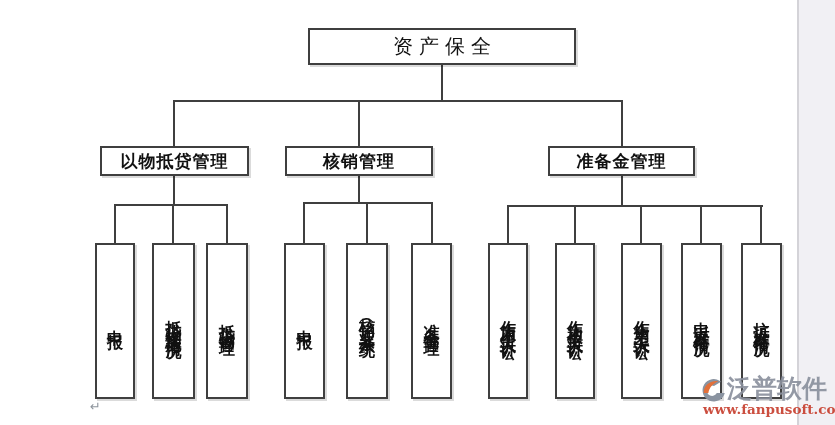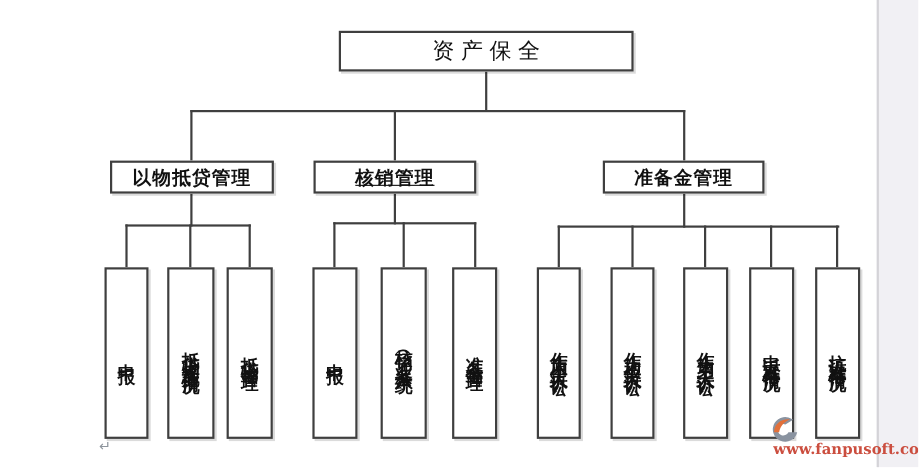--- a/index.html
+++ b/index.html
@@ -75,21 +75,21 @@
   <div class="cline h" style="left:507px;top:205px;width:256px;"></div>
   <div class="cline v" style="left:507px;top:205px;height:38px;"></div>
   <div class="cline v" style="left:574px;top:205px;height:38px;"></div>
   <div class="cline v" style="left:640px;top:205px;height:38px;"></div>
   <div class="cline v" style="left:700px;top:205px;height:38px;"></div>
   <div class="cline v" style="left:760px;top:205px;height:38px;"></div>
 
   <div class="node branch-node" style="left:100px;top:146px;width:149px;height:30px;">以物抵贷管理</div>
 
   <div class="node root-node" style="left:308px;top:28px;width:268px;height:37px;">资产保全</div>
-  <div class="node branch-node" style="left:285px;top:146px;width:148px;height:30px;text-decoration:underline;">核销管理</div>
+  <div class="node branch-node" style="left:285px;top:146px;width:148px;height:30px;">核销管理</div>
   <div class="node branch-node" style="left:548px;top:146px;width:147px;height:30px;">准备金管理</div>
 
   <div class="node leaf-node" style="left:95px;top:243px;width:40px;height:156px;">申报</div>
   <div class="node leaf-node" style="left:152px;top:243px;width:43px;height:156px;">抵贷物实施情况</div>
   <div class="node leaf-node" style="left:206px;top:243px;width:42px;height:156px;">抵贷物管理</div>
 
   <div class="node leaf-node" style="left:284px;top:243px;width:41px;height:156px;">申报</div>
   <div class="node leaf-node" style="left:346px;top:243px;width:42px;height:156px;">核销（业务系统）</div>
   <div class="node leaf-node" style="left:411px;top:243px;width:41px;height:156px;">准备金管理</div>
 
@@ -99,16 +99,17 @@
   <div class="node leaf-node" style="left:681px;top:243px;width:41px;height:156px;">申诉案件情况</div>
   <div class="node leaf-node" style="left:741px;top:243px;width:41px;height:156px;">抗诉案件情况</div>
 
   <div class="pilcrow">↵</div>
 
   <div class="watermark">
     <svg class="wm-logo" viewBox="0 0 26 32">
       <path d="M21,5 A12,12 0 1,0 25,17 L16.5,17 A5.5,5.5 0 1,1 13.5,9.5 Z" fill="#8a93a0"></path>
       <path d="M2.5,17 C2.5,9 9.5,3.5 18,4.5 C12,7.5 8.5,11 7.5,17 Z" fill="#e2703a"></path>
     </svg>
+    <span class="wm-brand">泛普软件</span>
     <span class="wm-url">www.fanpusoft.com</span>
   </div>
 
 </div>
 
 </body></html>

